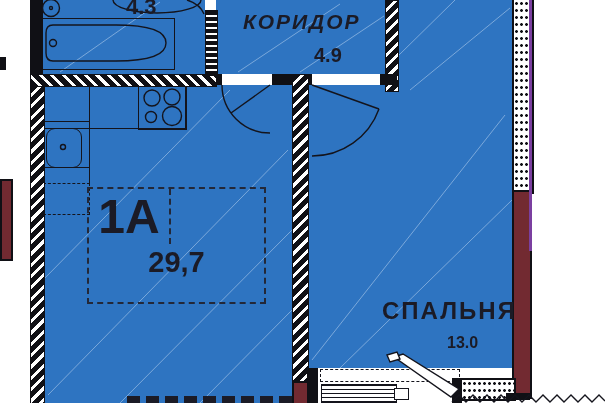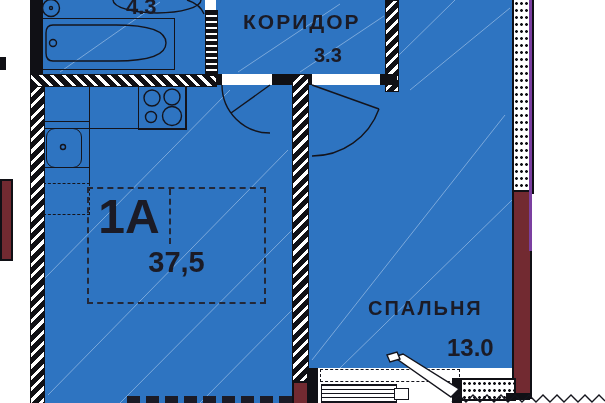--- a/index.html
+++ b/index.html
@@ -116,27 +116,27 @@
     <path class="s" d="M 222 85 A 48 48 0 0 0 270 133"></path>
     <line class="s" x1="270" y1="85" x2="231" y2="113"></line>
     <path class="s" d="M 379 109 A 71 71 0 0 1 312 156"></path>
     <line class="s" x1="312" y1="85" x2="379" y2="109"></line>
     <polygon class="leaf" points="394,357 403,354 459,389 451,397"></polygon>
     <polygon class="leaf" points="387,355 397,352 400,359 390,362"></polygon>
     <polyline class="s" points="452,402 459,395 466,402 473,395 480,402 487,395 494,402 501,395 508,402 515,395 522,402 529,395 536,402 543,395 550,402 557,395 564,402 571,395 578,402 585,395 592,402 599,395 605,401"></polyline>
   </svg>
 
   <div class="abs lbl" style="left:126px;top:-6px;font-size:22px;">4.3</div>
-  <div class="abs lbl" style="left:243px;top:10px;font-size:21px;letter-spacing:2px;">КОРИДОР</div>
-  <div class="abs lbl" style="left:314px;top:44px;font-size:20px;">3.3</div>
-  <div class="abs lbl" style="left:368px;top:297px;font-size:20px;letter-spacing:2px;">СПАЛЬНЯ</div>
-  <div class="abs lbl" style="left:447px;top:334px;font-size:24px;">13.0</div>
+  <div class="abs lbl" style="left:243px;top:10px;font-size:21px;letter-spacing:2px;font-style:italic;">КОРИДОР</div>
+  <div class="abs lbl" style="left:314px;top:44px;font-size:20px;">4.9</div>
+  <div class="abs lbl" style="left:382px;top:297px;font-size:24px;letter-spacing:2px;">СПАЛЬНЯ</div>
+  <div class="abs lbl" style="left:447px;top:334px;font-size:16px;">13.0</div>
 
   <div class="abs unitbox" style="left:87px;top:187px;width:175px;height:113px;">
     <div class="unitcell">1A</div>
     <div class="valcol">
-      <div class="valrow" style="height:36px;">37,5</div>
+      <div class="valrow" style="height:36px;">29,7</div>
     </div>
   </div>
 
   <div class="abs clipfrag" style="left:127px;top:396px;width:168px;height:7px;"></div>
 
 </div>
 
 </body></html>

